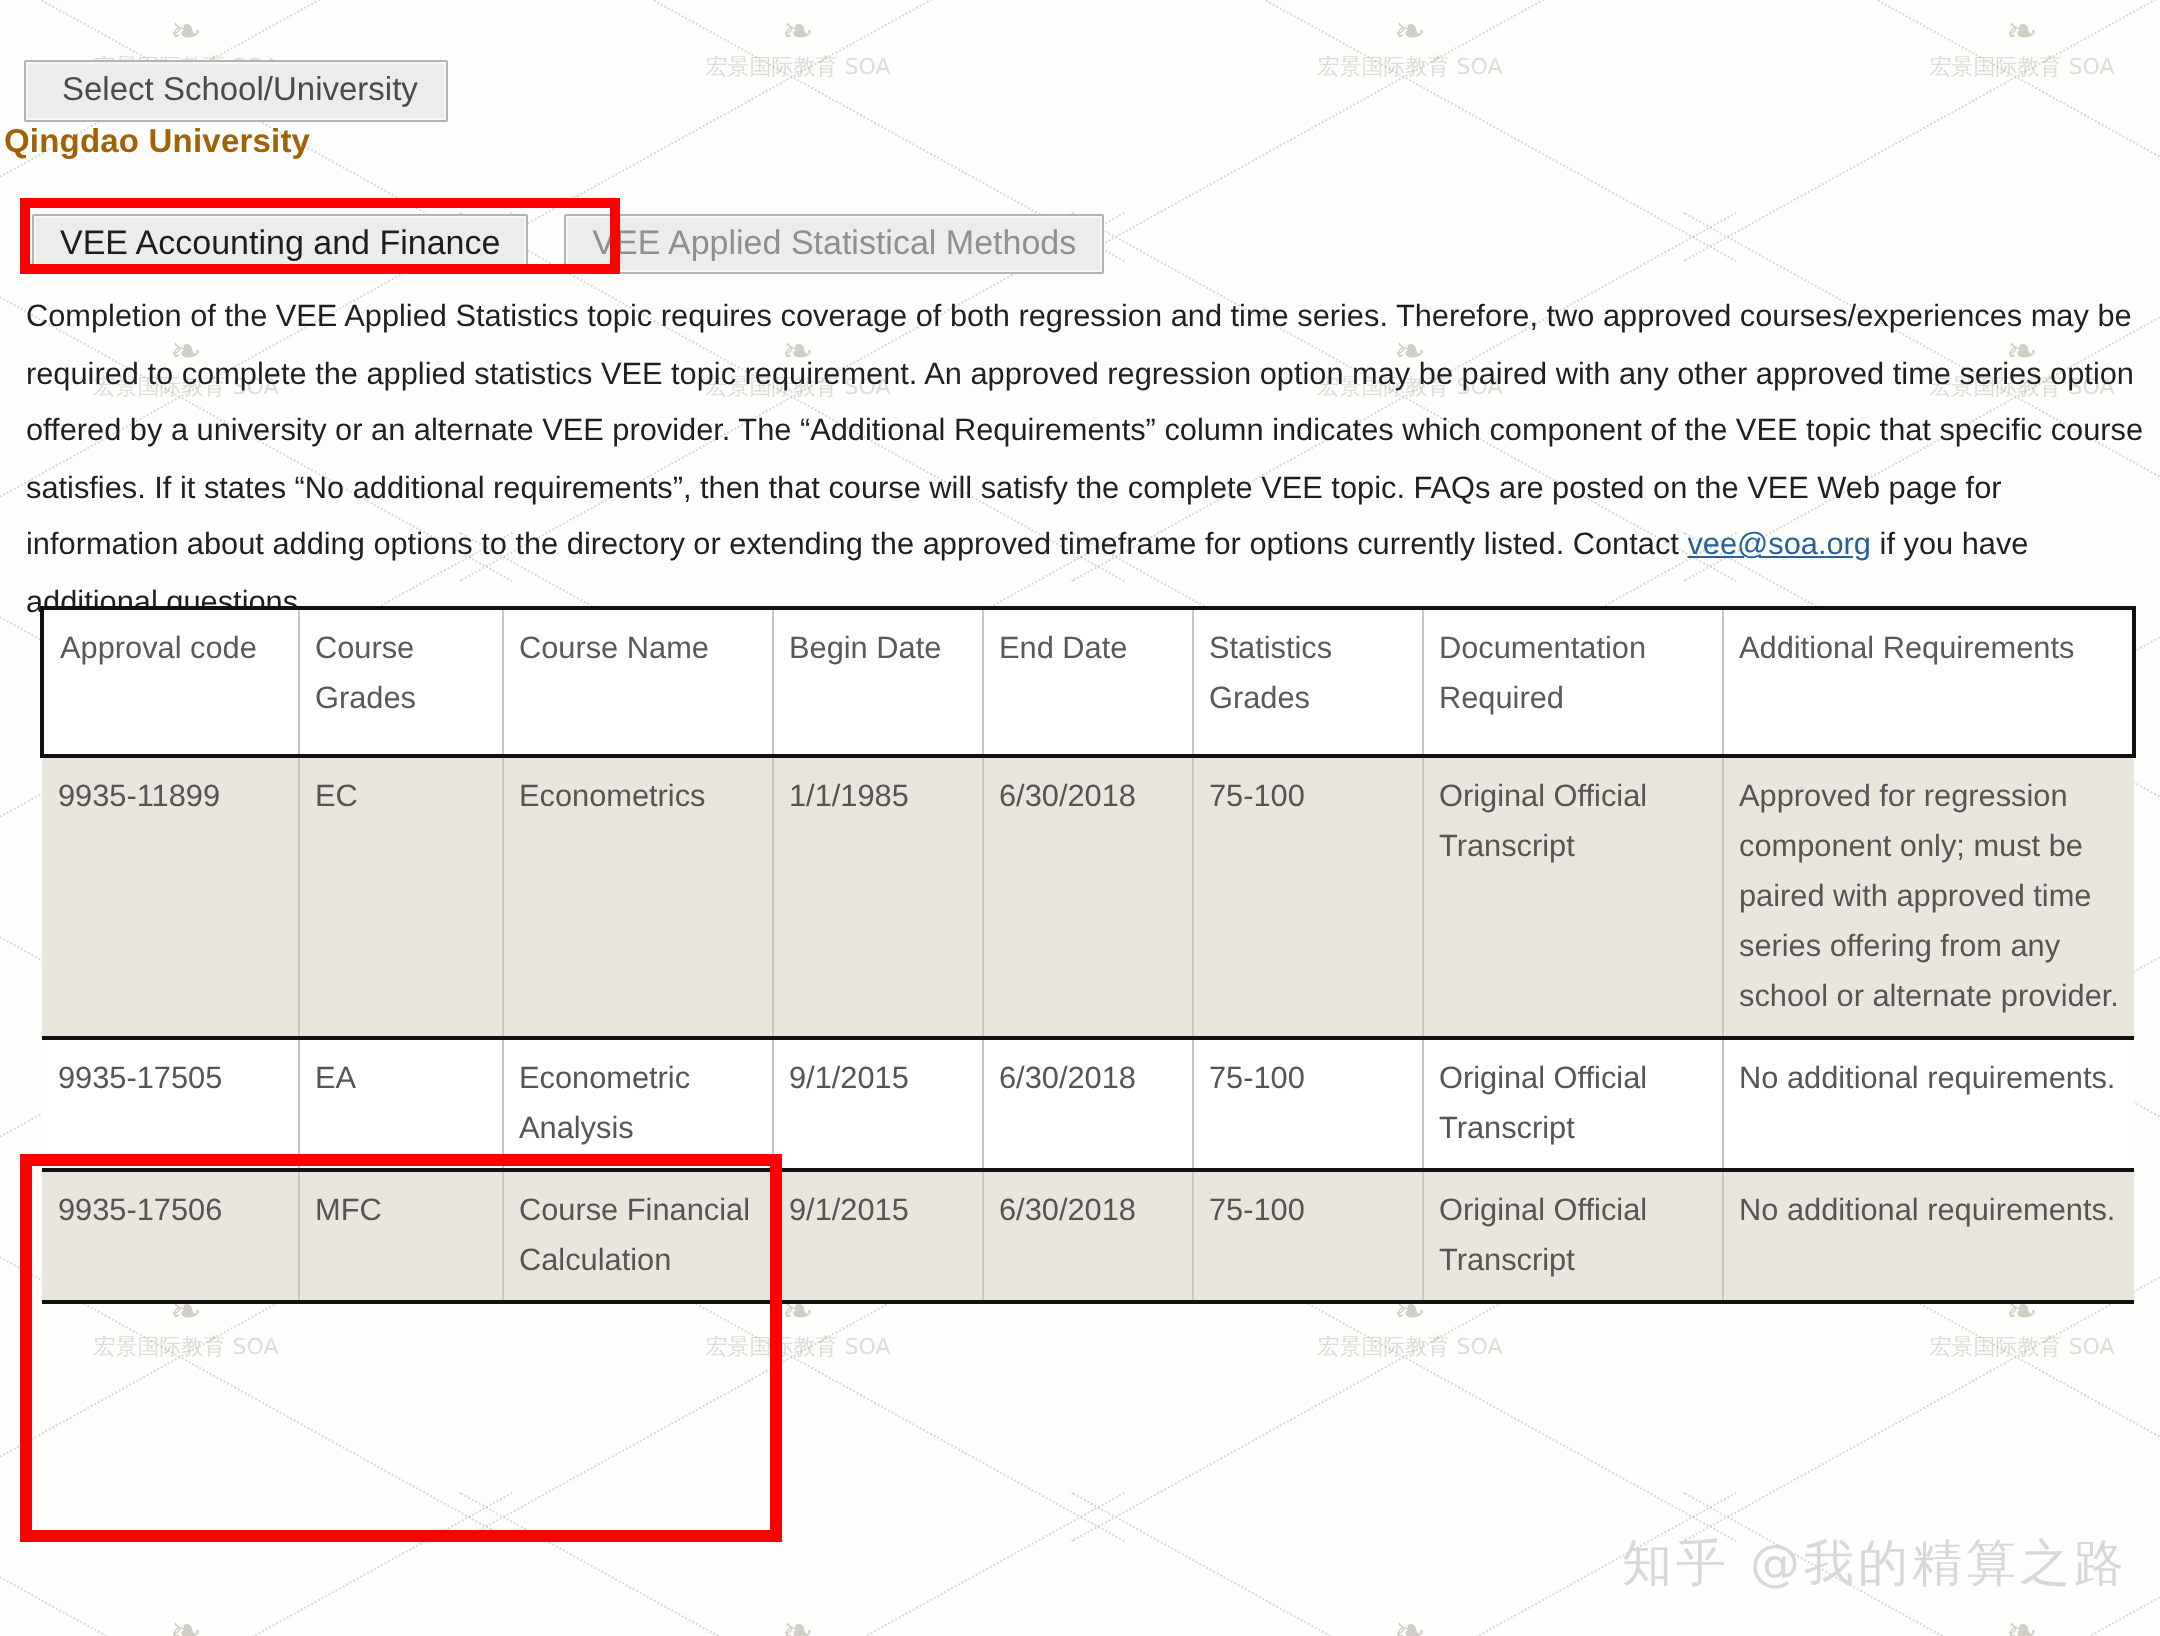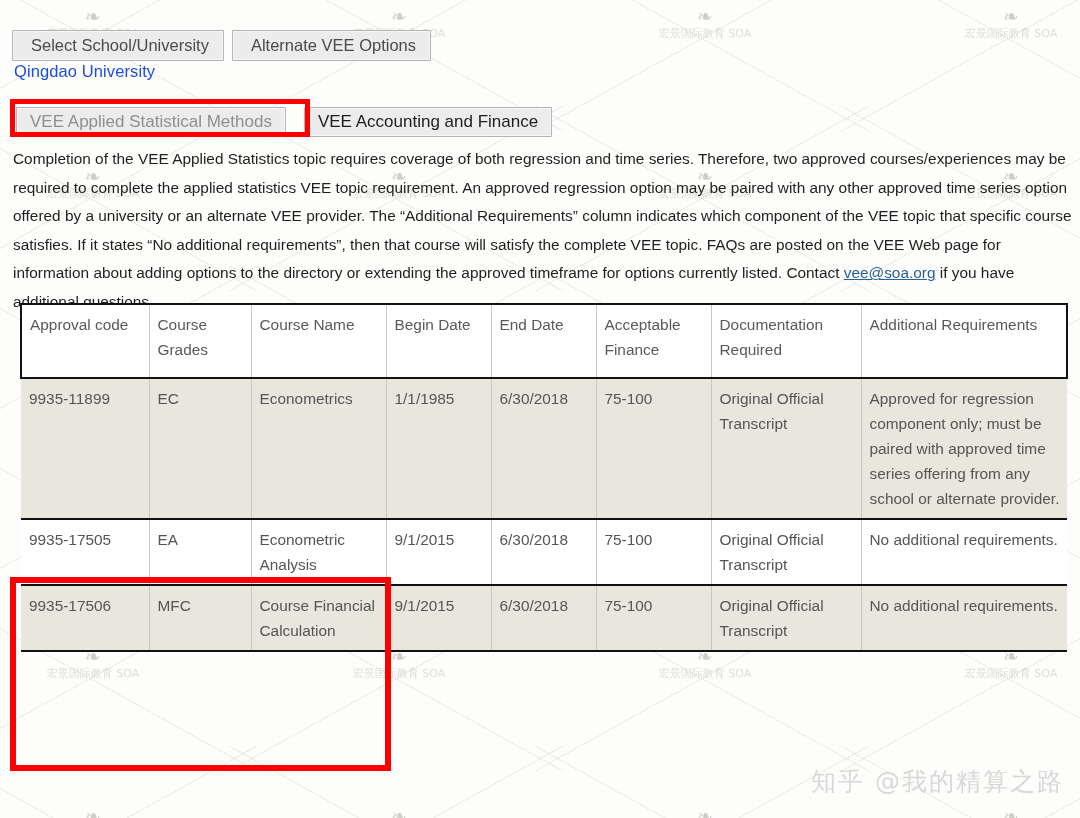--- a/index.html
+++ b/index.html
@@ -86,25 +86,25 @@
     padding: 4px 14px 5px 18px;
     line-height: 20px;
     box-shadow: inset 0 0 0 1px #f6f6f6;
     cursor: pointer;
     white-space: nowrap;
   }
 
   
   #school-name {
     position: absolute;
-    left: 14px;
+    left: 2px;
     top: 62px;
     font-size: 16.5px;
-    font-weight: normal;
-    color: #1d4ed8;
+    font-weight: bold;
+    color: #a16207;
     z-index: 20;
     letter-spacing: 0.1px;
   }
 
   
   #topic-tabs {
     position: absolute;
     left: 16px;
     top: 107px;
     display: flex;
@@ -343,28 +343,27 @@
     <div class="wm-tile" style="left: 858px; top: 760px;">
       <div class="wm-diag"></div>
       <div class="wm-mark">
         <span class="wm-leaf">❧</span>
       </div>
     </div>
   </div>
 
 <div id="toolbar">
   <button class="tb-btn">Select School/University</button>
-  <button class="tb-btn">Alternate VEE Options</button>
 </div>
 
 <div id="school-name">Qingdao University</div>
 
 <div id="topic-tabs">
+  <button class="topic-btn inactive">VEE Accounting and Finance</button>
   <button class="topic-btn active">VEE Applied Statistical Methods</button>
-  <button class="topic-btn inactive">VEE Accounting and Finance</button>
 </div>
 <div id="tab-highlight-box"></div>
 
 <p id="intro-paragraph"><span>Completion of the VEE Applied Statistics topic requires coverage of both regression and time series.  Therefore, two approved courses/experiences may be required to complete the applied statistics VEE topic requirement. An approved regression option may be paired with any other approved time series option offered by a university or an alternate VEE provider. The “Additional Requirements” column indicates which component of the VEE topic that specific course satisfies.  If it states “No additional requirements”, then that course will satisfy the complete VEE topic. FAQs are posted on the VEE Web page for information about adding options to the directory or extending the approved timeframe for options currently listed. Contact </span><a href="#">vee@soa.org</a><span> if you have additional questions.</span></p>
 
 <div id="course-table-wrap">
   <table class="course-table">
     <colgroup>
       <col class="c0">
         <col class="c1">
@@ -375,21 +374,21 @@
         <col class="c6">
         <col class="c7">
     </colgroup>
     <thead>
       <tr id="header-row">
           <th>Approval code</th>
           <th>Course Grades</th>
           <th>Course Name</th>
           <th>Begin Date</th>
           <th>End Date</th>
-          <th>Acceptable Finance</th>
+          <th>Statistics Grades</th>
           <th>Documentation Required</th>
           <th>Additional Requirements</th>
         </tr>
     </thead>
     <tbody id="table-body">
         <tr class="shade">
           <td>9935-11899</td>
           <td>EC</td>
           <td>Econometrics</td>
           <td>1/1/1985</td>

